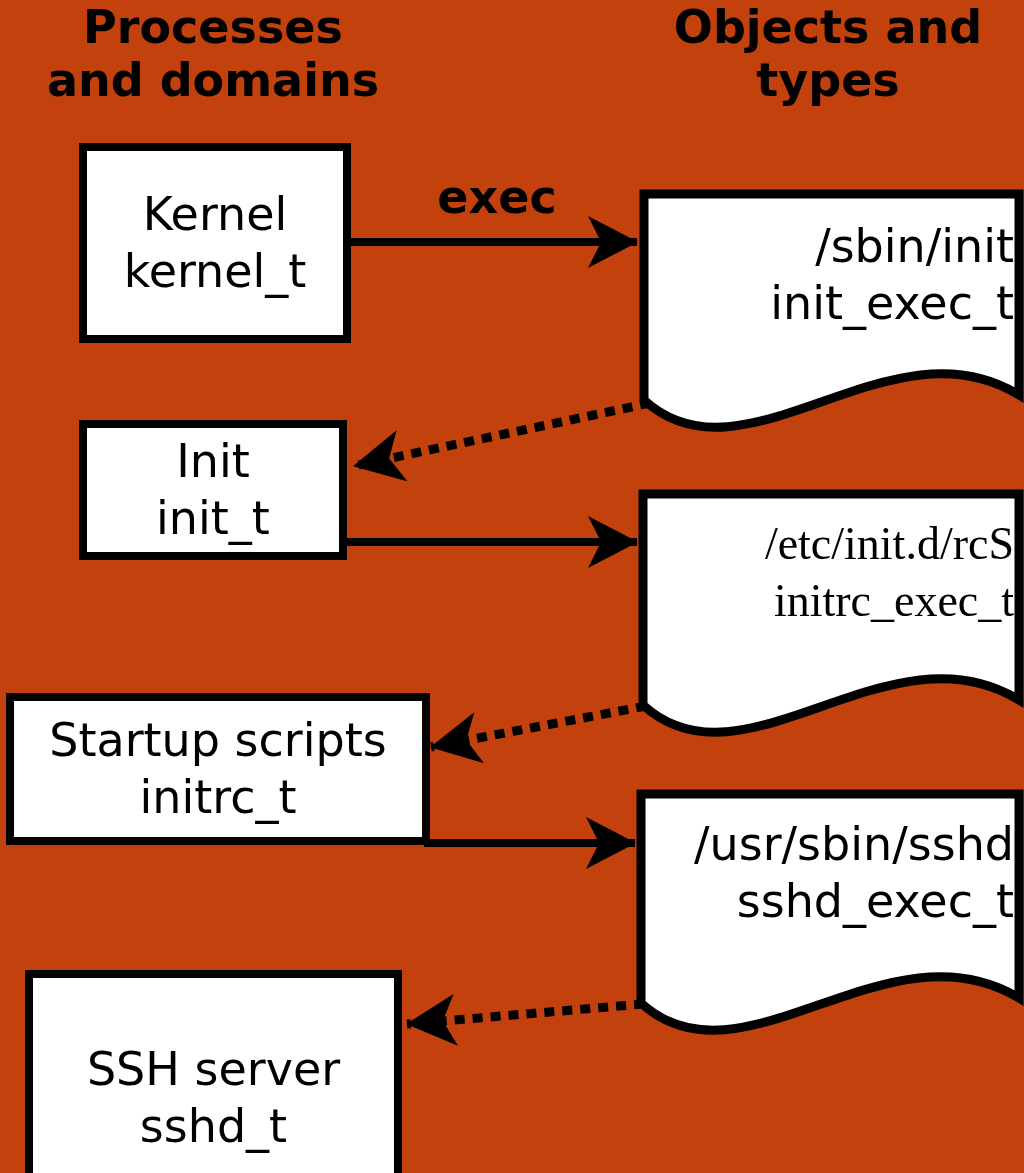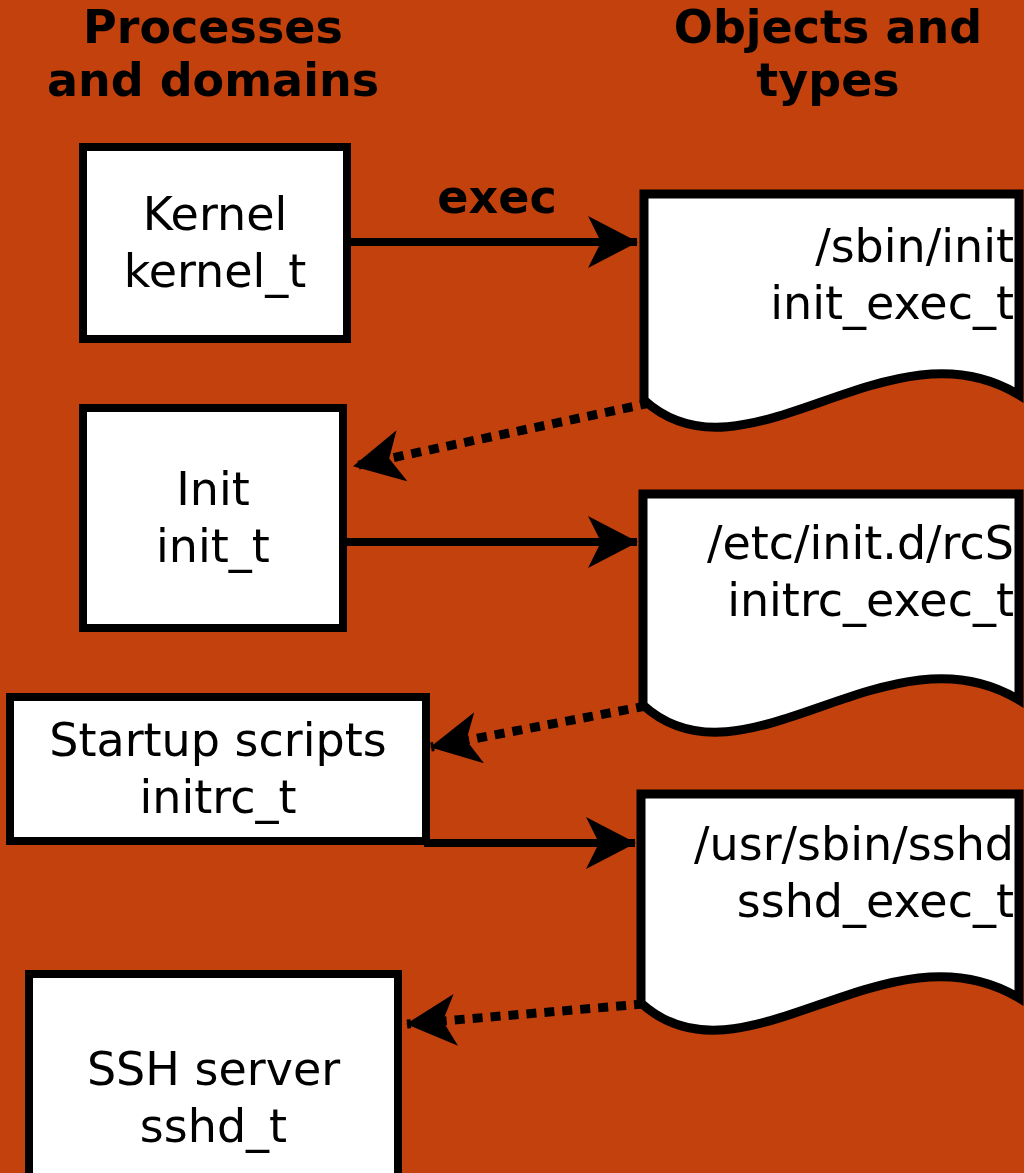--- a/index.html
+++ b/index.html
@@ -34,33 +34,33 @@
     background: #ffffff;
     display: flex;
     flex-direction: column;
     align-items: center;
     justify-content: center;
     text-align: center;
     font-size: 46px;
     line-height: 57px;
   }
   .box-kernel { left: 79px; top: 143px; width: 272px; height: 200px; }
-  .box-init   { left: 79px; top: 404px; width: 268px; height: 228px; }
+  .box-init   { left: 79px; top: 420px; width: 268px; height: 140px; }
   .box-initrc { left: 6px;  top: 693px; width: 424px; height: 152px; }
   .box-sshd   { left: 25px; top: 970px; width: 377px; height: 256px; }
   .doc-label {
     position: absolute;
     left: 646px;
     width: 368px;
     text-align: right;
     font-size: 46px;
     line-height: 57px;
   }
   .doc1-label { top: 218px; }
-  .doc2-label { top: 515px; }
+  .doc2-label { top: 515px; font-family: Liberation Serif, serif; }
   .doc3-label { top: 816px; }
   .edge-label {
     position: absolute;
     left: 437px;
     top: 174px;
     width: 120px;
     text-align: center;
     font-size: 46px;
     line-height: 46px;
     font-weight: bold;

